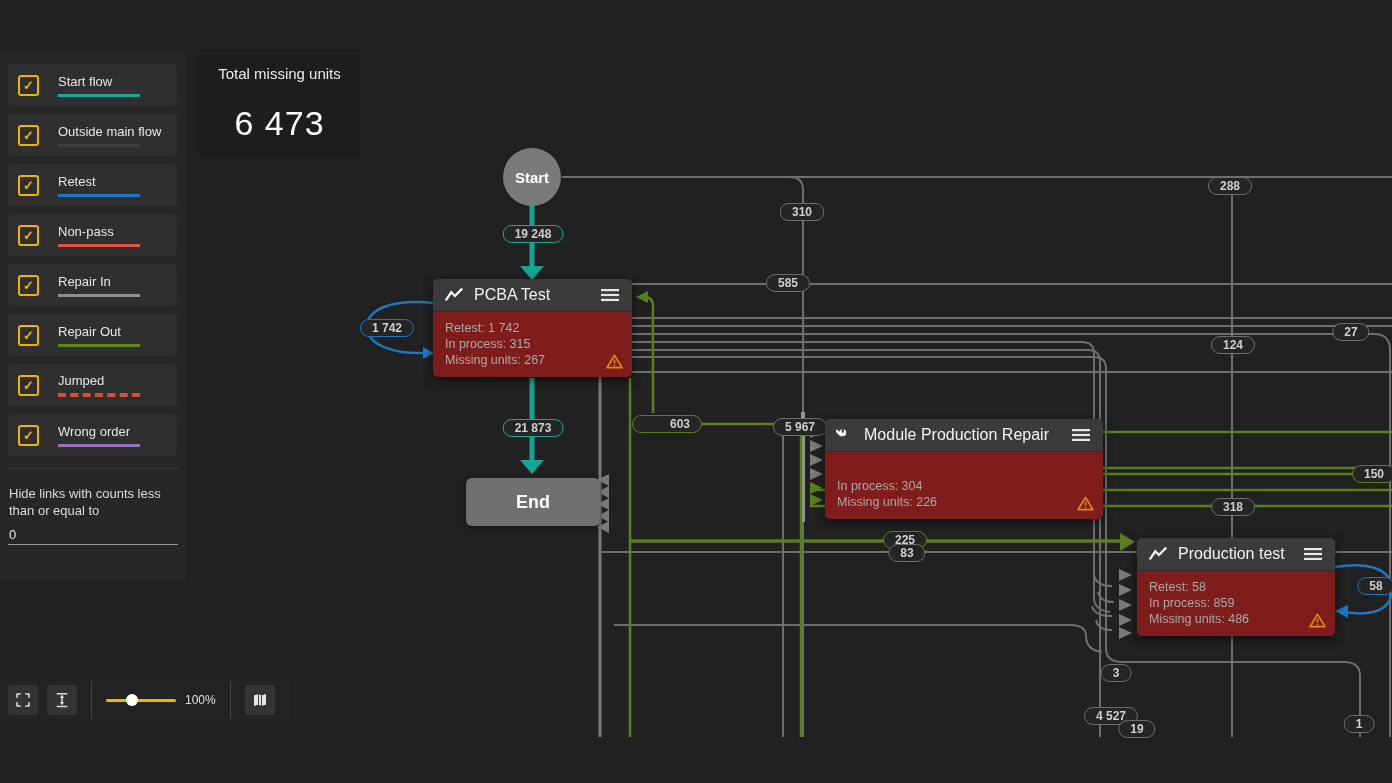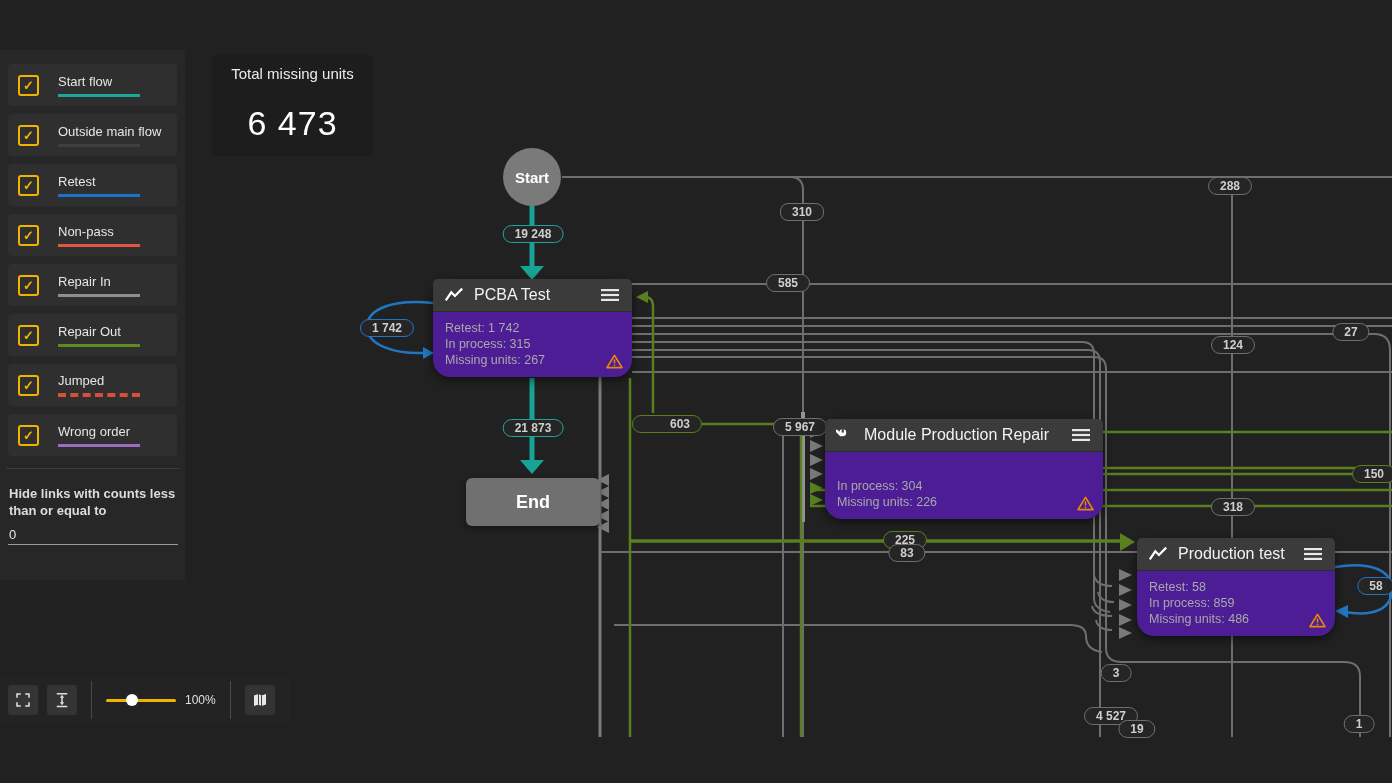--- a/index.html
+++ b/index.html
@@ -26,48 +26,48 @@
   .lbl-green{border-color:#5a7f1e;}
   .lbl-gray{border-color:#6e6e6e;}
 
   
   .start-node{position:absolute;left:503px;top:148px;width:58px;height:58px;border-radius:50%;
     background:#7a7a7a;display:flex;align-items:center;justify-content:center;z-index:3;
     color:#fff;font-weight:bold;font-size:15px;}
   .end-node{position:absolute;left:466px;top:478px;width:134px;height:48px;border-radius:6px;
     background:#707070;display:flex;align-items:center;justify-content:center;z-index:3;
     color:#fff;font-weight:bold;font-size:18px;box-shadow:0 2px 6px rgba(0,0,0,.4);}
-  .card{position:absolute;background:#4c1d95;border-radius:17px;z-index:3;
+  .card{position:absolute;background:#7f1d1d;border-radius:5px;z-index:3;
     box-shadow:0 3px 10px rgba(0,0,0,.55);}
   .card-header{display:flex;align-items:center;gap:10px;padding:7px 11px;background:#3b3b3b;
     border-radius:5px 5px 0 0;border-bottom:1px solid #2b2b2b;}
   .card-title{flex:1;font-size:16px;color:#f2f2f2;white-space:nowrap;}
   .menu-btn{display:flex;align-items:center;cursor:pointer;padding:2px;}
   .card-body{position:relative;padding:8px 12px 9px 12px;font-size:12.5px;color:#a9a9a9;line-height:16px;}
   .card-body.push{padding-top:26px;}
   .warn{position:absolute;right:9px;bottom:8px;}
 
   
   .sidebar{position:absolute;left:0;top:50px;width:185px;height:530px;background:#272727;
     z-index:5;padding:14px 8px 0 8px;box-sizing:border-box;}
   .legend-item{display:flex;align-items:center;background:#2f2f2f;border-radius:4px;height:42px;
     margin-bottom:8px;padding-left:10px;cursor:pointer;}
   .cbx{width:17px;height:17px;border:2px solid #f0b400;border-radius:3px;display:flex;
     align-items:center;justify-content:center;color:#f0b400;font-size:13px;font-weight:bold;flex:none;}
   .legend-txt{margin-left:19px;}
   .legend-label{font-size:13px;color:#e6e6e6;margin-bottom:5px;}
   .legend-line{width:82px;height:3px;}
   .side-divider{border:none;border-top:1px solid #3b3b3b;margin:12px -2px 16px -2px;}
-  .filter-label{font-size:13px;color:#dcdcdc;line-height:17px;padding-left:1px;font-weight:bold;}
+  .filter-label{font-size:13px;color:#dcdcdc;line-height:17px;padding-left:1px;}
   .filter-input{display:block;width:168px;margin-top:6px;background:transparent;border:none;
     border-bottom:1px solid #9a9a9a;color:#e6e6e6;font-size:13px;padding:2px 1px;outline:none;
     font-family:"Liberation Sans",sans-serif;}
 
   
-  .summary-card{position:absolute;left:212px;top:55px;width:161px;height:101px;background:#1d1d1d;
+  .summary-card{position:absolute;left:199px;top:55px;width:161px;height:101px;background:#1d1d1d;
     border-radius:3px;z-index:5;display:flex;flex-direction:column;align-items:center;}
   .summary-title{font-size:15px;color:#ececec;margin-top:10px;}
   .summary-value{font-size:34px;color:#fff;margin-top:22px;letter-spacing:1px;}
 
   
   .toolbar{position:absolute;left:0;top:678px;width:290px;height:44px;background:#232323;z-index:5;
     display:flex;align-items:center;gap:9px;padding-left:8px;box-sizing:border-box;}
   .tool-btn{width:30px;height:30px;background:#343434;border-radius:3px;display:flex;
     align-items:center;justify-content:center;cursor:pointer;flex:none;}
   .tb-divider{width:1px;height:38px;background:#4a4a4a;margin:0 5px;flex:none;}

